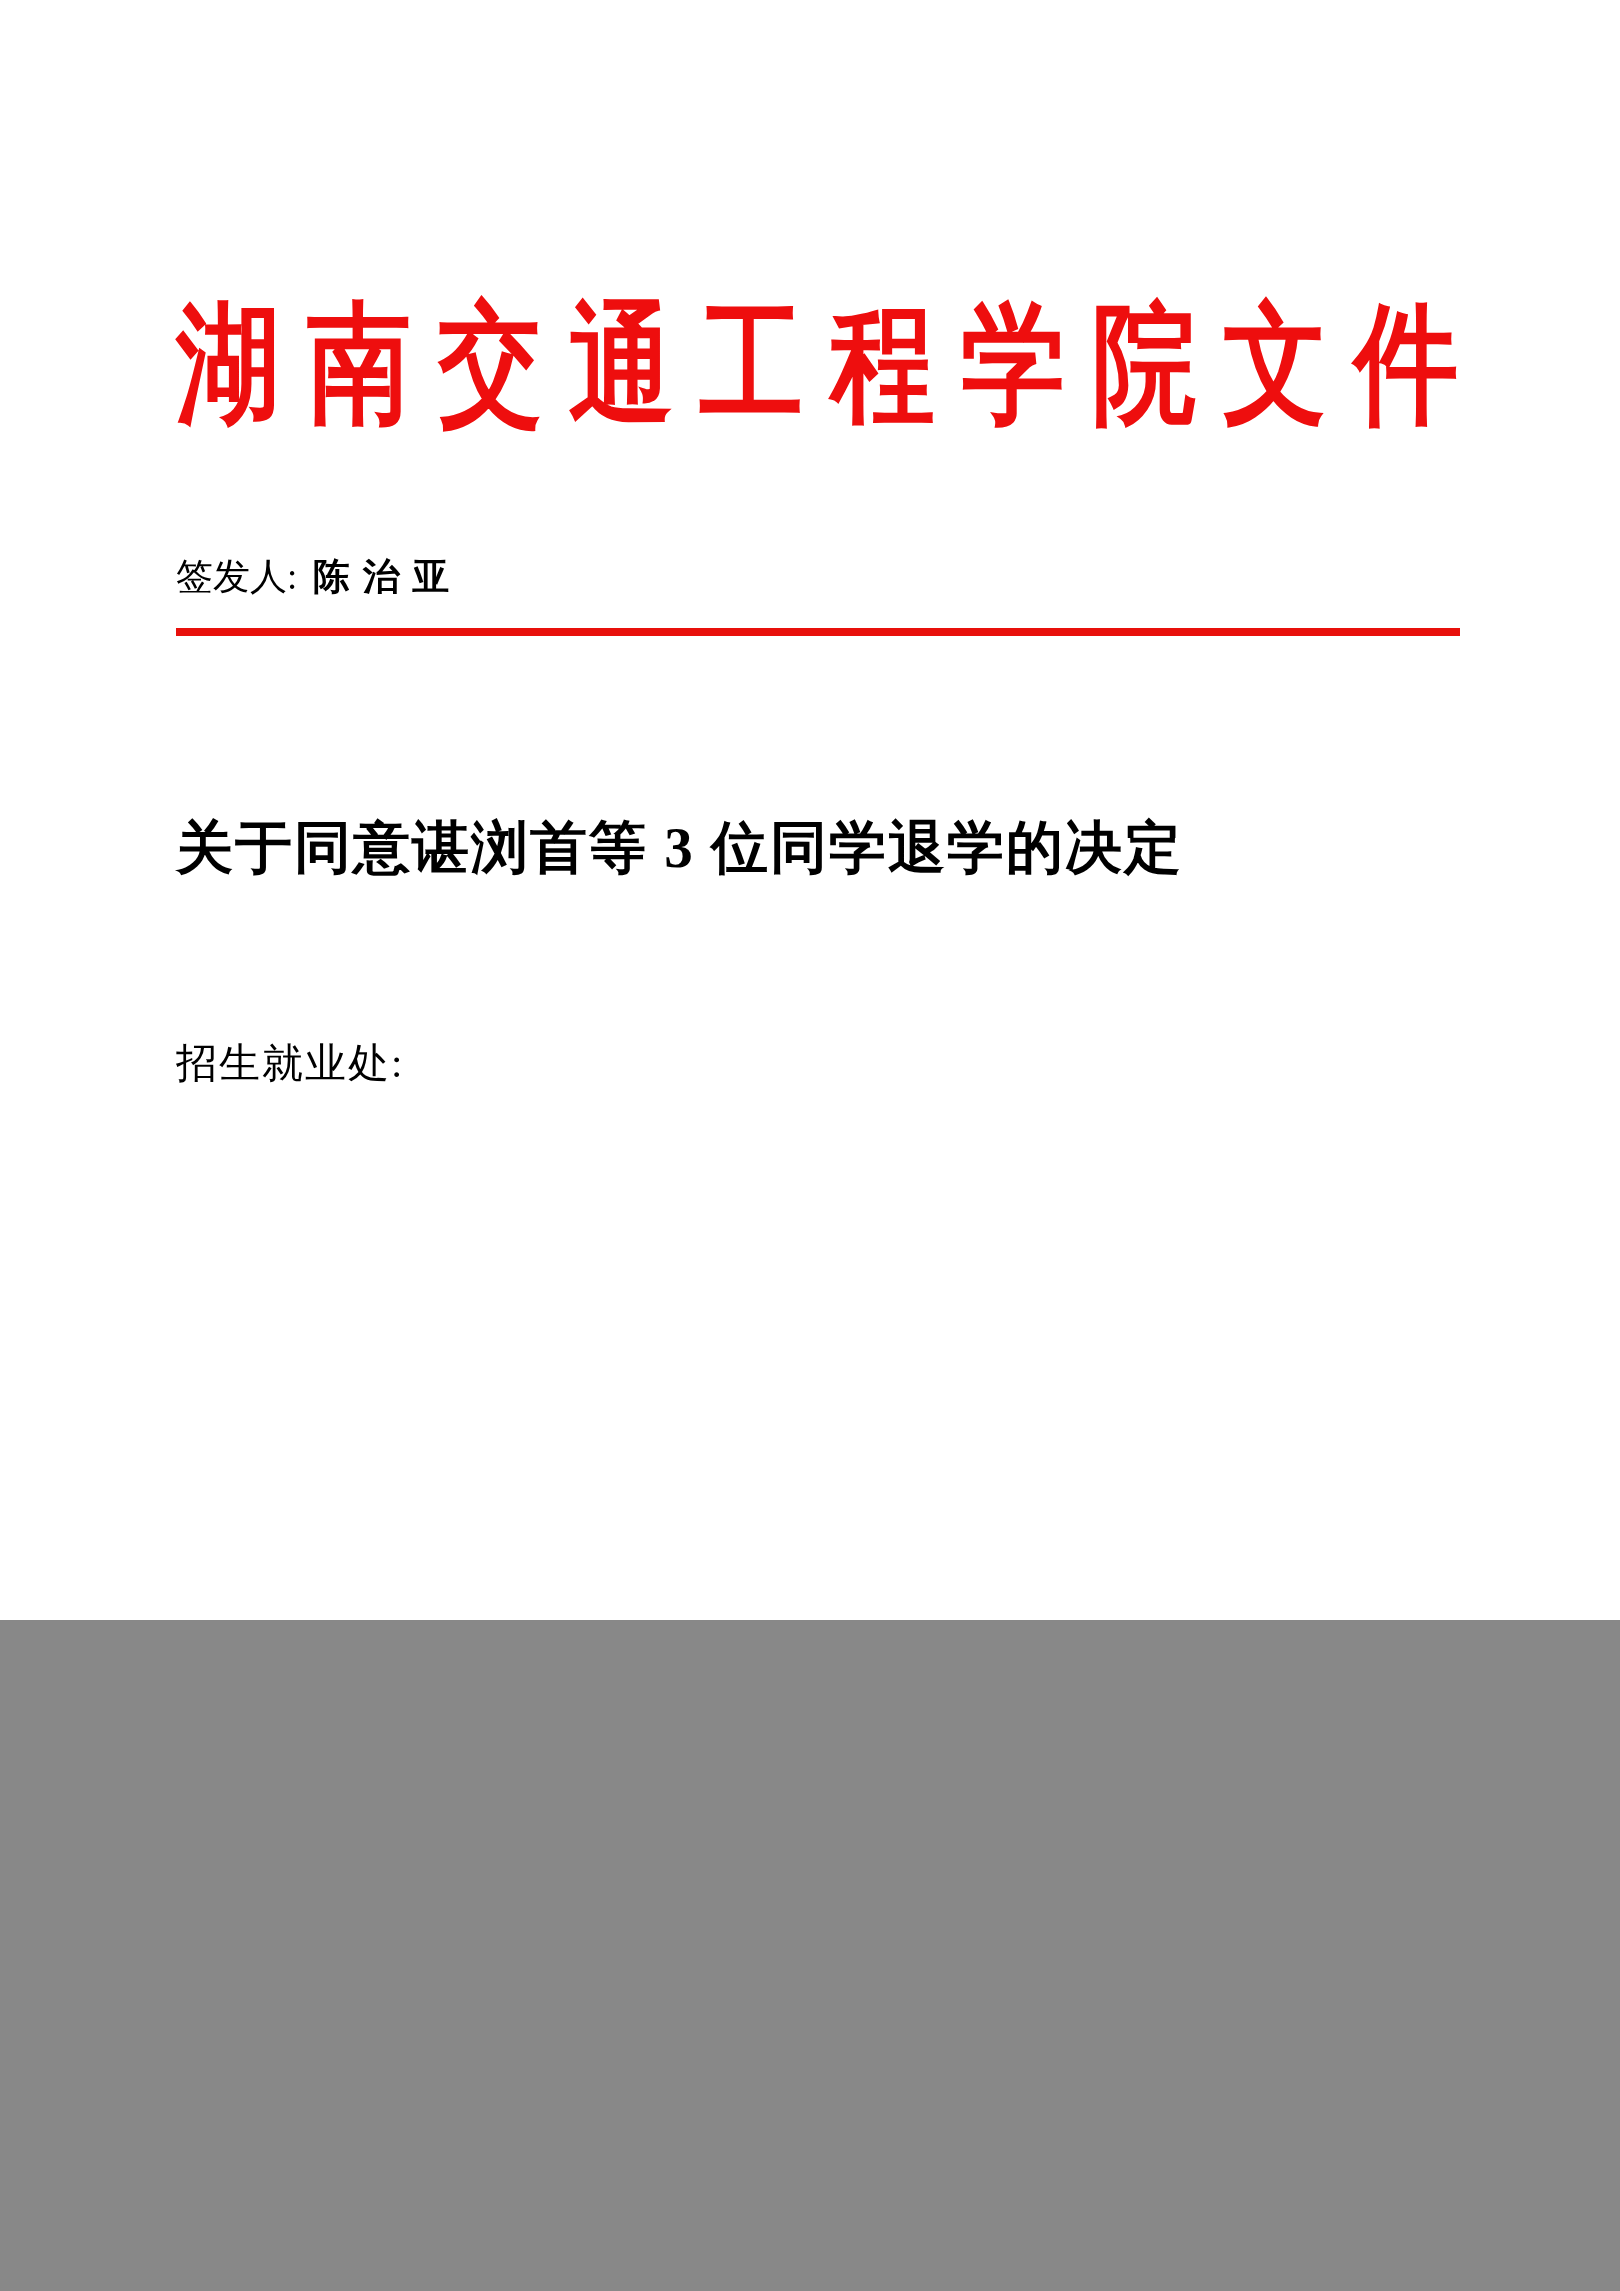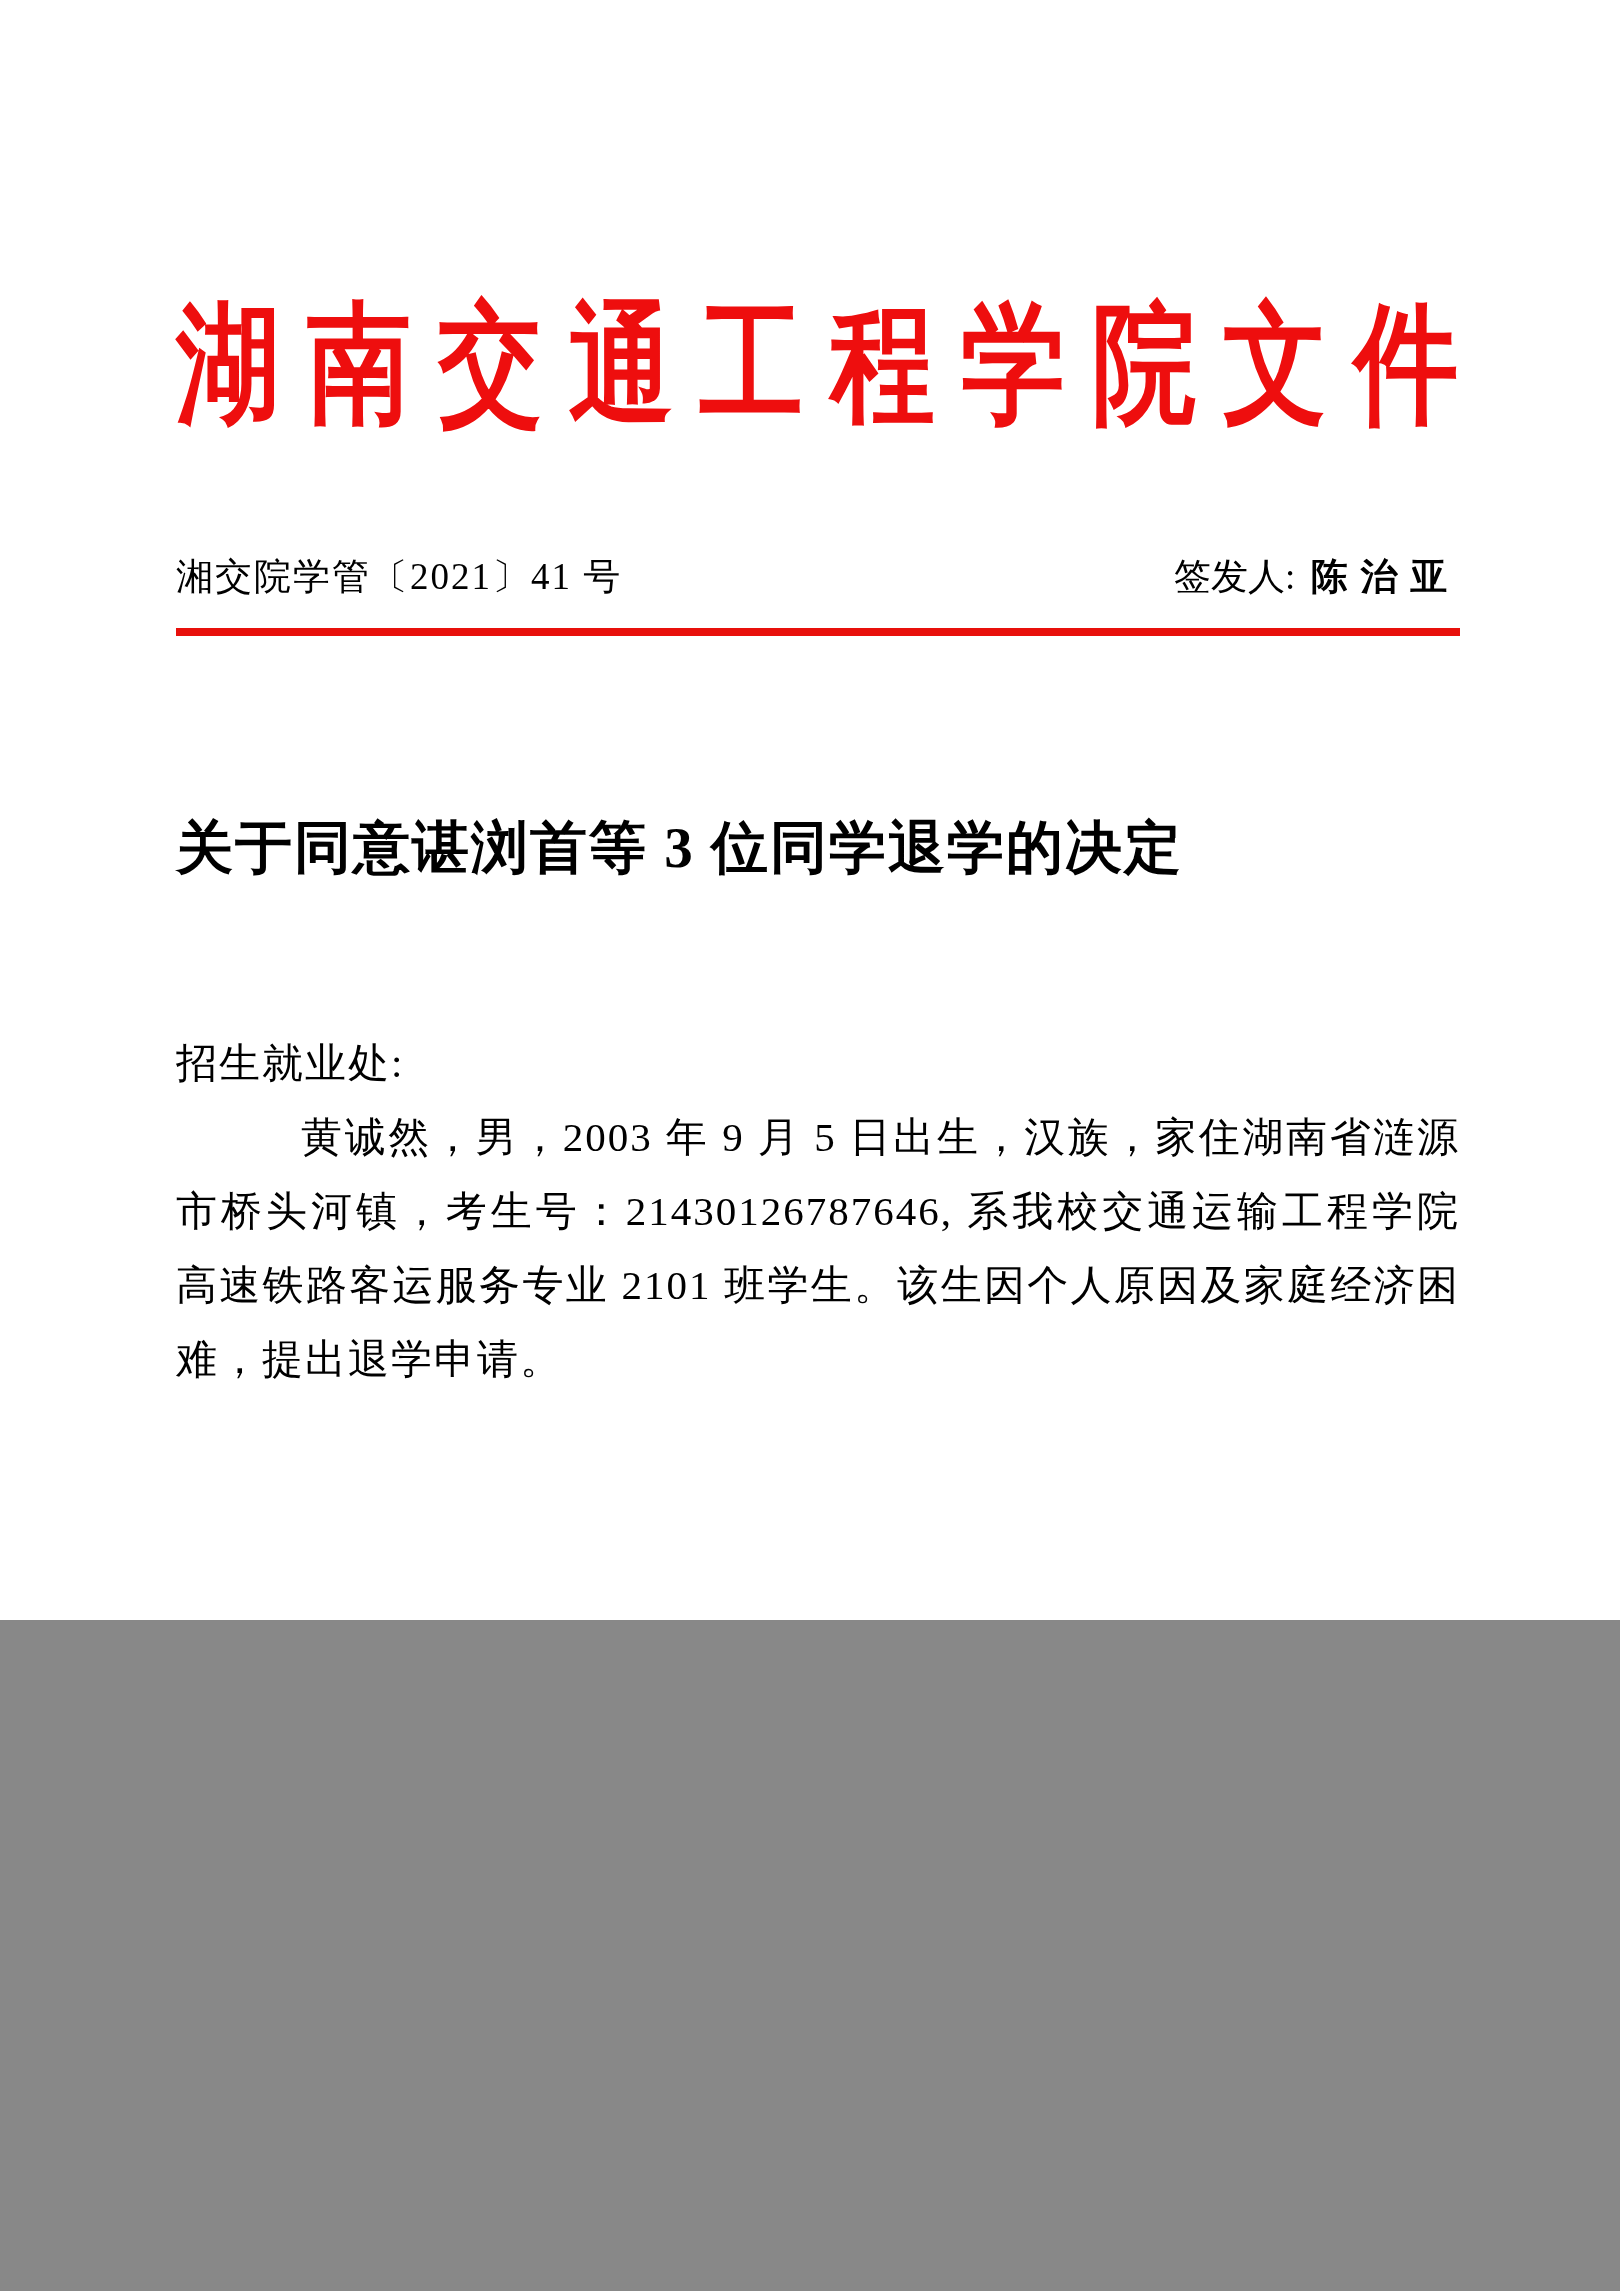--- a/index.html
+++ b/index.html
@@ -75,30 +75,28 @@
 </style>
 </head>
 <body>
 
 <div class="page">
   <div class="content">
 
     <div class="org-title">湖南交通工程学院文件</div>
 
     <div class="ref-row">
-      <span class="ref-number">湘交院学管〔2021〕41 号</span>
       <span class="issuer">
         <span>签发人:</span><span class="issuer-name">陈治亚</span>
       </span>
     </div>
 
     <div class="red-rule"></div>
 
     <div class="doc-title">关于同意谌浏首等 3 位同学退学的决定</div>
 
     <div class="body-text">
       <p class="salutation">招生就业处:</p>
-      <p class="para">黄诚然，男，2003 年 9 月 5 日出生，汉族，家住湖南省涟源市桥头河镇，考生号：21430126787646, 系我校交通运输工程学院高速铁路客运服务专业 2101 班学生。该生因个人原因及家庭经济困难，提出退学申请。</p>
     </div>
 
   </div>
 </div>
 
 
 </body></html>

